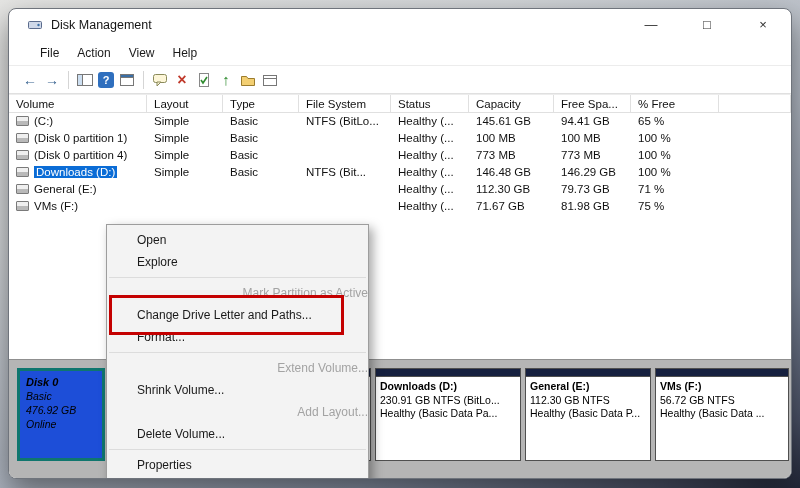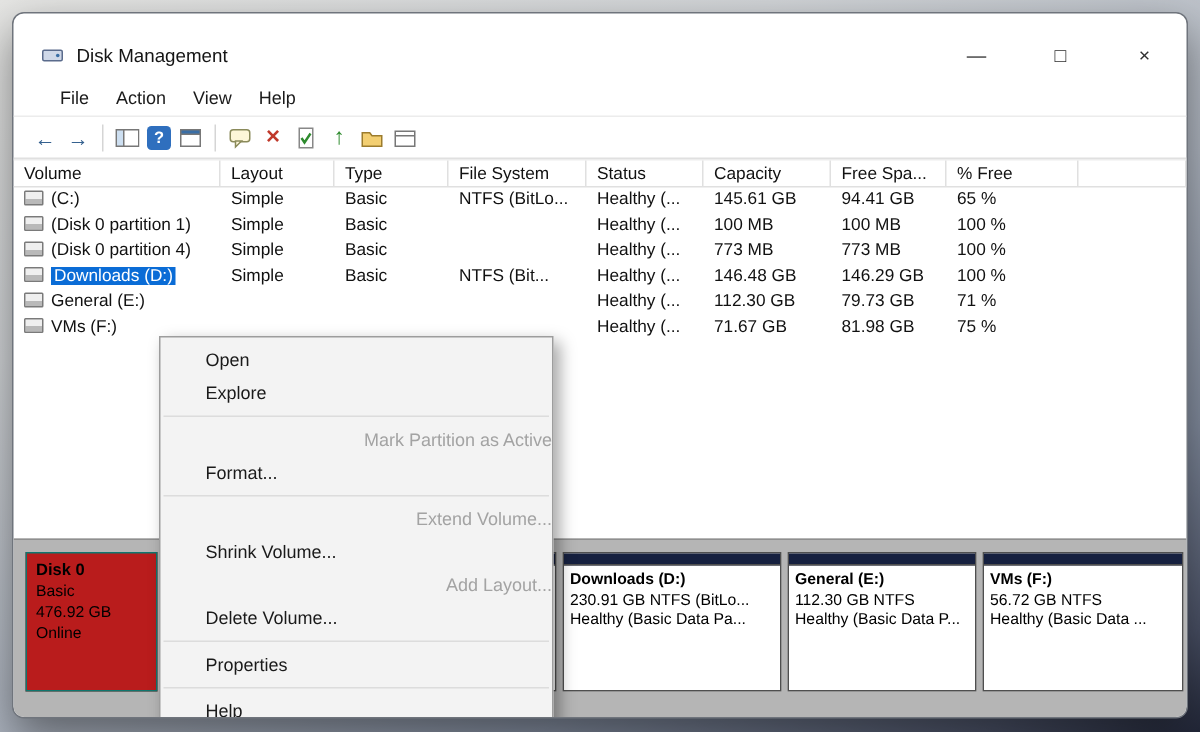--- a/index.html
+++ b/index.html
@@ -8,21 +8,21 @@
     position:relative; width:800px; height:488px;
     font-family:"Liberation Sans", sans-serif;
     background:linear-gradient(155deg,#e6e6e4 0%,#d2d5d8 28%,#aeb5c0 55%,#828c9e 76%,#4a5166 92%,#23283a 100%);
   }
   .window {
     position:absolute; left:8px; top:8px; width:784px; height:471px;
     background:#ffffff; border:1px solid #6f747c; border-radius:8px;
     box-shadow:0 12px 30px rgba(0,0,0,.45); overflow:hidden;
   }
   
-  .titlebar { display:flex; align-items:center; height:32px; padding-left:18px;margin-top:12px; }
+  .titlebar { display:flex; align-items:center; height:32px; padding-left:18px; }
   .titlebar .title { font-size:12.5px; color:#141414; margin-left:8px; }
   .wcontrols { margin-left:auto; display:flex; height:100%; }
   .wbtn { width:56px; text-align:center; line-height:32px; font-size:13px; color:#2e2e2e; }
   
   .menubar { display:flex; align-items:center; height:25px; padding-left:22px; border-bottom:1px solid #ececec; }
   .mitem { padding:0 9px; font-size:12px; color:#1a1a1a; }
   
   .toolbar { display:flex; align-items:center; height:28px; padding-left:10px; border-bottom:1px solid #e0e0e0; }
   .tbtn { width:22px; height:22px; display:flex; align-items:center; justify-content:center; font-size:14px; color:#35618f; font-weight:bold; }
   .tbtn.helpbtn { width:20px; }
@@ -36,21 +36,21 @@
   .th { padding-left:7px; border-right:1px solid #e0e0e0; overflow:hidden; white-space:nowrap; }
   .trow { display:flex; height:17px; align-items:center; }
   .c { padding-left:7px; overflow:hidden; white-space:nowrap; height:17px; line-height:17px; }
   .w-vol{width:138px}.w-layout{width:76px}.w-type{width:76px}.w-fs{width:92px}
   .w-status{width:78px}.w-cap{width:85px}.w-free{width:77px}.w-pct{width:88px}.w-fill{flex:1}
   .vicon { display:inline-block; width:13px; height:10px; margin-right:5px; vertical-align:-1px;
     background:linear-gradient(#efefef 0 55%, #b9b9b9 55% 100%); border:1px solid #7a7a7a; border-radius:1px; }
   .vtext.selected { background:#0a6cd6; color:#fff; padding:0 2px; }
   
   .diskpane { position:absolute; left:0; right:0; bottom:0; height:119px; background:#b5b5b5; border-top:1px solid #8f8f8f; }
-  .dinfo { position:absolute; left:8px; top:8px; width:88px; height:93px; background:#b91c1c; border:1px solid #0f766e; padding:4px 6px; font-size:10.5px; line-height:14px; color:#000; }
+  .dinfo { position:absolute; left:8px; top:8px; width:88px; height:93px; background:#1d4ed8; border:3px solid #0f766e; padding:4px 6px; font-size:10.5px; line-height:14px; color:#000;font-style:italic; }
   .dname { font-weight:bold; font-size:11px; }
   .pblock { position:absolute; top:8px; height:93px; background:#fff; border:1px solid #4f4f4f; }
   .pstrip { height:8px; background:#16203f; border-bottom:1px solid #4f4f4f; }
   .pbody { padding:3px 4px; font-size:10.5px; line-height:13.5px; color:#000; }
   .pname { font-weight:bold; }
   
   .cmenu { position:absolute; left:97px; top:176px; width:263px; background:#f3f3f3;
     border:1px solid #9d9d9d; box-shadow:4px 4px 10px rgba(0,0,0,.35); padding:4px 0; z-index:40;margin-top:39px; }
   .mi { height:22px; line-height:22px; padding-left:30px; font-size:12px; color:#1a1a1a; position:relative; white-space:nowrap; }
   .mi.disabled { color:#a3a3a3;text-align:right; }
@@ -248,20 +248,24 @@
           <div>Healthy (Basic Data ...</div>
         </div>
       </div>
     </div>
 
     <div class="cmenu">
       <div class="mi"><span>Open</span></div>
       <div class="mi"><span>Explore</span></div>
       <div class="msep"></div>
       <div class="mi disabled"><span>Mark Partition as Active</span></div>
+      <div class="mi">
+        <span>Change Drive Letter and Paths...</span>
+        <span class="redbox"></span>
+      </div>
       <div class="mi"><span>Format...</span></div>
       <div class="msep"></div>
       <div class="mi disabled"><span>Extend Volume...</span></div>
       <div class="mi"><span>Shrink Volume...</span></div>
       <div class="mi disabled"><span>Add Layout...</span></div>
       <div class="mi"><span>Delete Volume...</span></div>
       <div class="msep"></div>
       <div class="mi"><span>Properties</span></div>
       <div class="msep"></div>
       <div class="mi"><span>Help</span></div>

